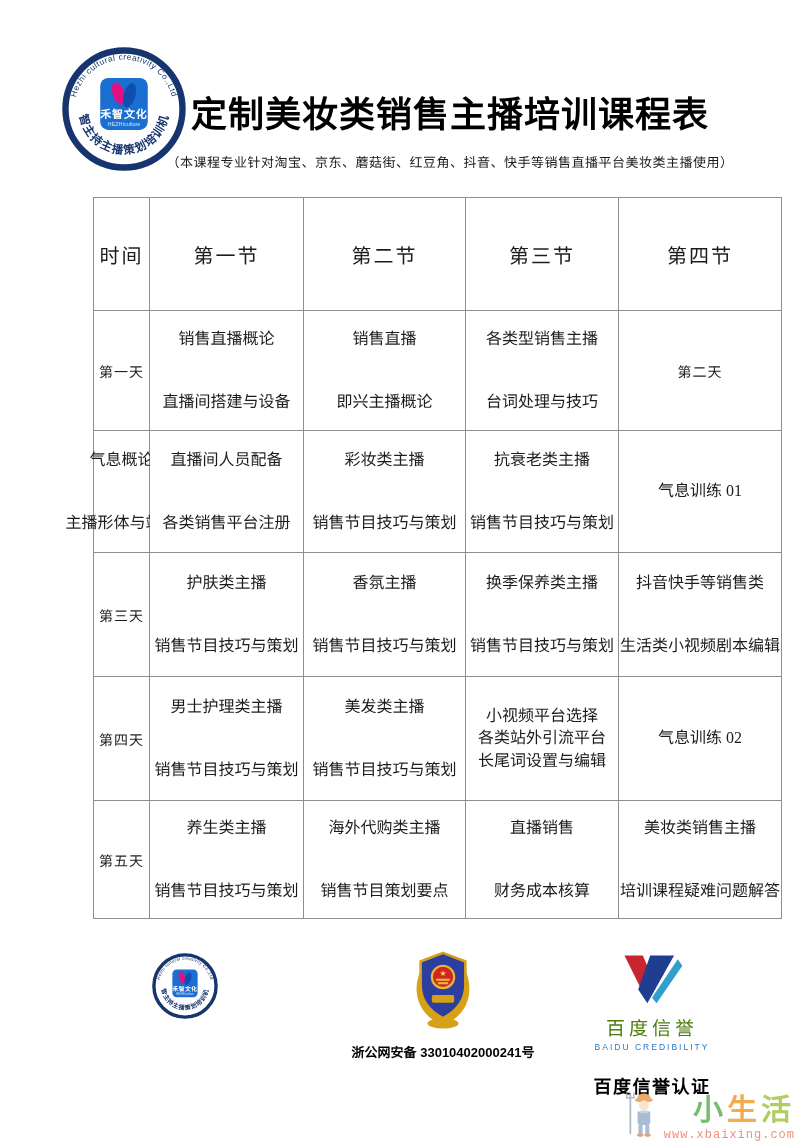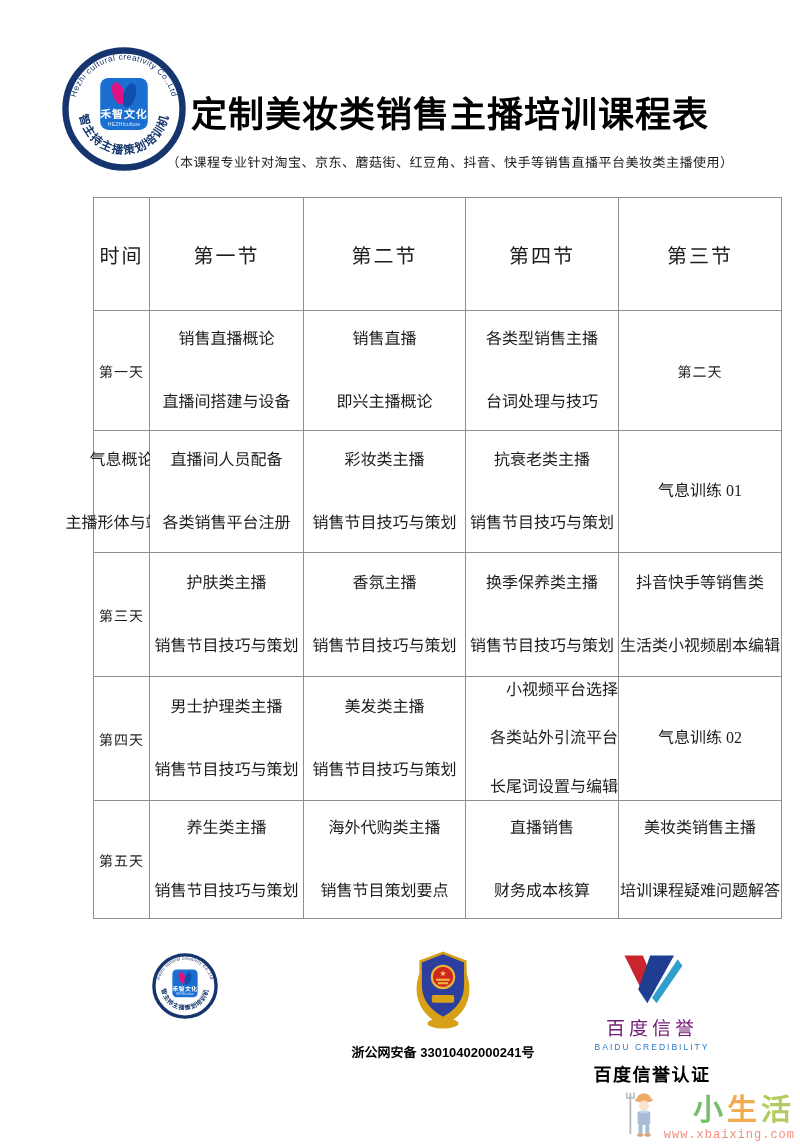--- a/index.html
+++ b/index.html
@@ -36,32 +36,32 @@
     margin-left:36px;
   }
   .cell{
     border-right:1px solid #8f8f8f; border-bottom:1px solid #8f8f8f;
     display:flex; flex-direction:column; align-items:center; justify-content:center;
     text-align:center; color:#1c1c1c; background:#fff;
   }
   .header-cell{font-size:20px; letter-spacing:2px;}
   .day-cell{font-size:14px; letter-spacing:1px;}
   .course-cell{font-size:16px; gap:44px; line-height:1.15;}
-  .course-cell.lines-3{gap:30px;align-items:flex-end;}
+  .course-cell.lines-3{gap:4px;}
   .cell-line{white-space:nowrap;}
   
   .f-col{position:absolute; text-align:center;}
   .f-left{left:65px;  top:952px; width:240px;}
   .f-mid {left:323px; top:946px; width:240px;}
   .f-right{left:572px;top:950px; width:160px;}
   .copyright{margin-top:14px; font-size:14.5px; color:#111; letter-spacing:0.2px;}
   .police-text{margin-top:6px; font-size:13px; font-weight:bold; color:#000;}
-  .baidu-cn{margin-top:2px; font-size:19px; color:#701a75; letter-spacing:4px; font-weight:500;}
+  .baidu-cn{margin-top:2px; font-size:19px; color:#4d7c0f; letter-spacing:4px; font-weight:500;}
   .baidu-en{margin-top:2px; font-size:8.5px; color:#2b79c4; letter-spacing:2px;}
-  .baidu-cert{margin-top:8px; font-size:18px; font-weight:bold; color:#000; letter-spacing:1.5px;}
+  .baidu-cert{margin-top:20px; font-size:18px; font-weight:bold; color:#000; letter-spacing:1.5px;}
   .star-glyph{font-size:9px; fill:#f6d365; text-anchor:middle;}
   
   .watermark{
     position:absolute; right:5px; bottom:3px;
     display:flex; align-items:flex-end; gap:2px; opacity:0.9;
   }
   .wm-text{text-align:right;}
   .wm-title{font-size:30px; font-weight:bold; letter-spacing:4px; line-height:1; font-family:"DejaVu Sans","Liberation Sans",sans-serif;}
   .wm-url{margin-top:3px; font-size:12px; color:#ee8271; letter-spacing:1px; font-family:"Liberation Mono","DejaVu Sans Mono",monospace;}
 </style>
@@ -85,22 +85,22 @@
 
   <div class="title-wrap">
     <h1 class="page-title">定制美妆类销售主播培训课程表</h1>
     <div class="page-subtitle">（本课程专业针对淘宝、京东、蘑菇街、红豆角、抖音、快手等销售直播平台美妆类主播使用）</div>
   </div>
 
   <div class="course-table" id="table-grid">
       <div class="cell header-cell">时间</div>
       <div class="cell header-cell">第一节</div>
       <div class="cell header-cell">第二节</div>
+      <div class="cell header-cell">第三节</div>
       <div class="cell header-cell">第四节</div>
-      <div class="cell header-cell">第三节</div>
       <div class="cell day-cell">第一天</div>
       <div class="cell course-cell">
         <div class="cell-line">销售直播概论</div>
         <div class="cell-line">直播间搭建与设备</div>
       </div>
       <div class="cell course-cell">
         <div class="cell-line">销售直播</div>
         <div class="cell-line">即兴主播概论</div>
       </div>
       <div class="cell course-cell">

